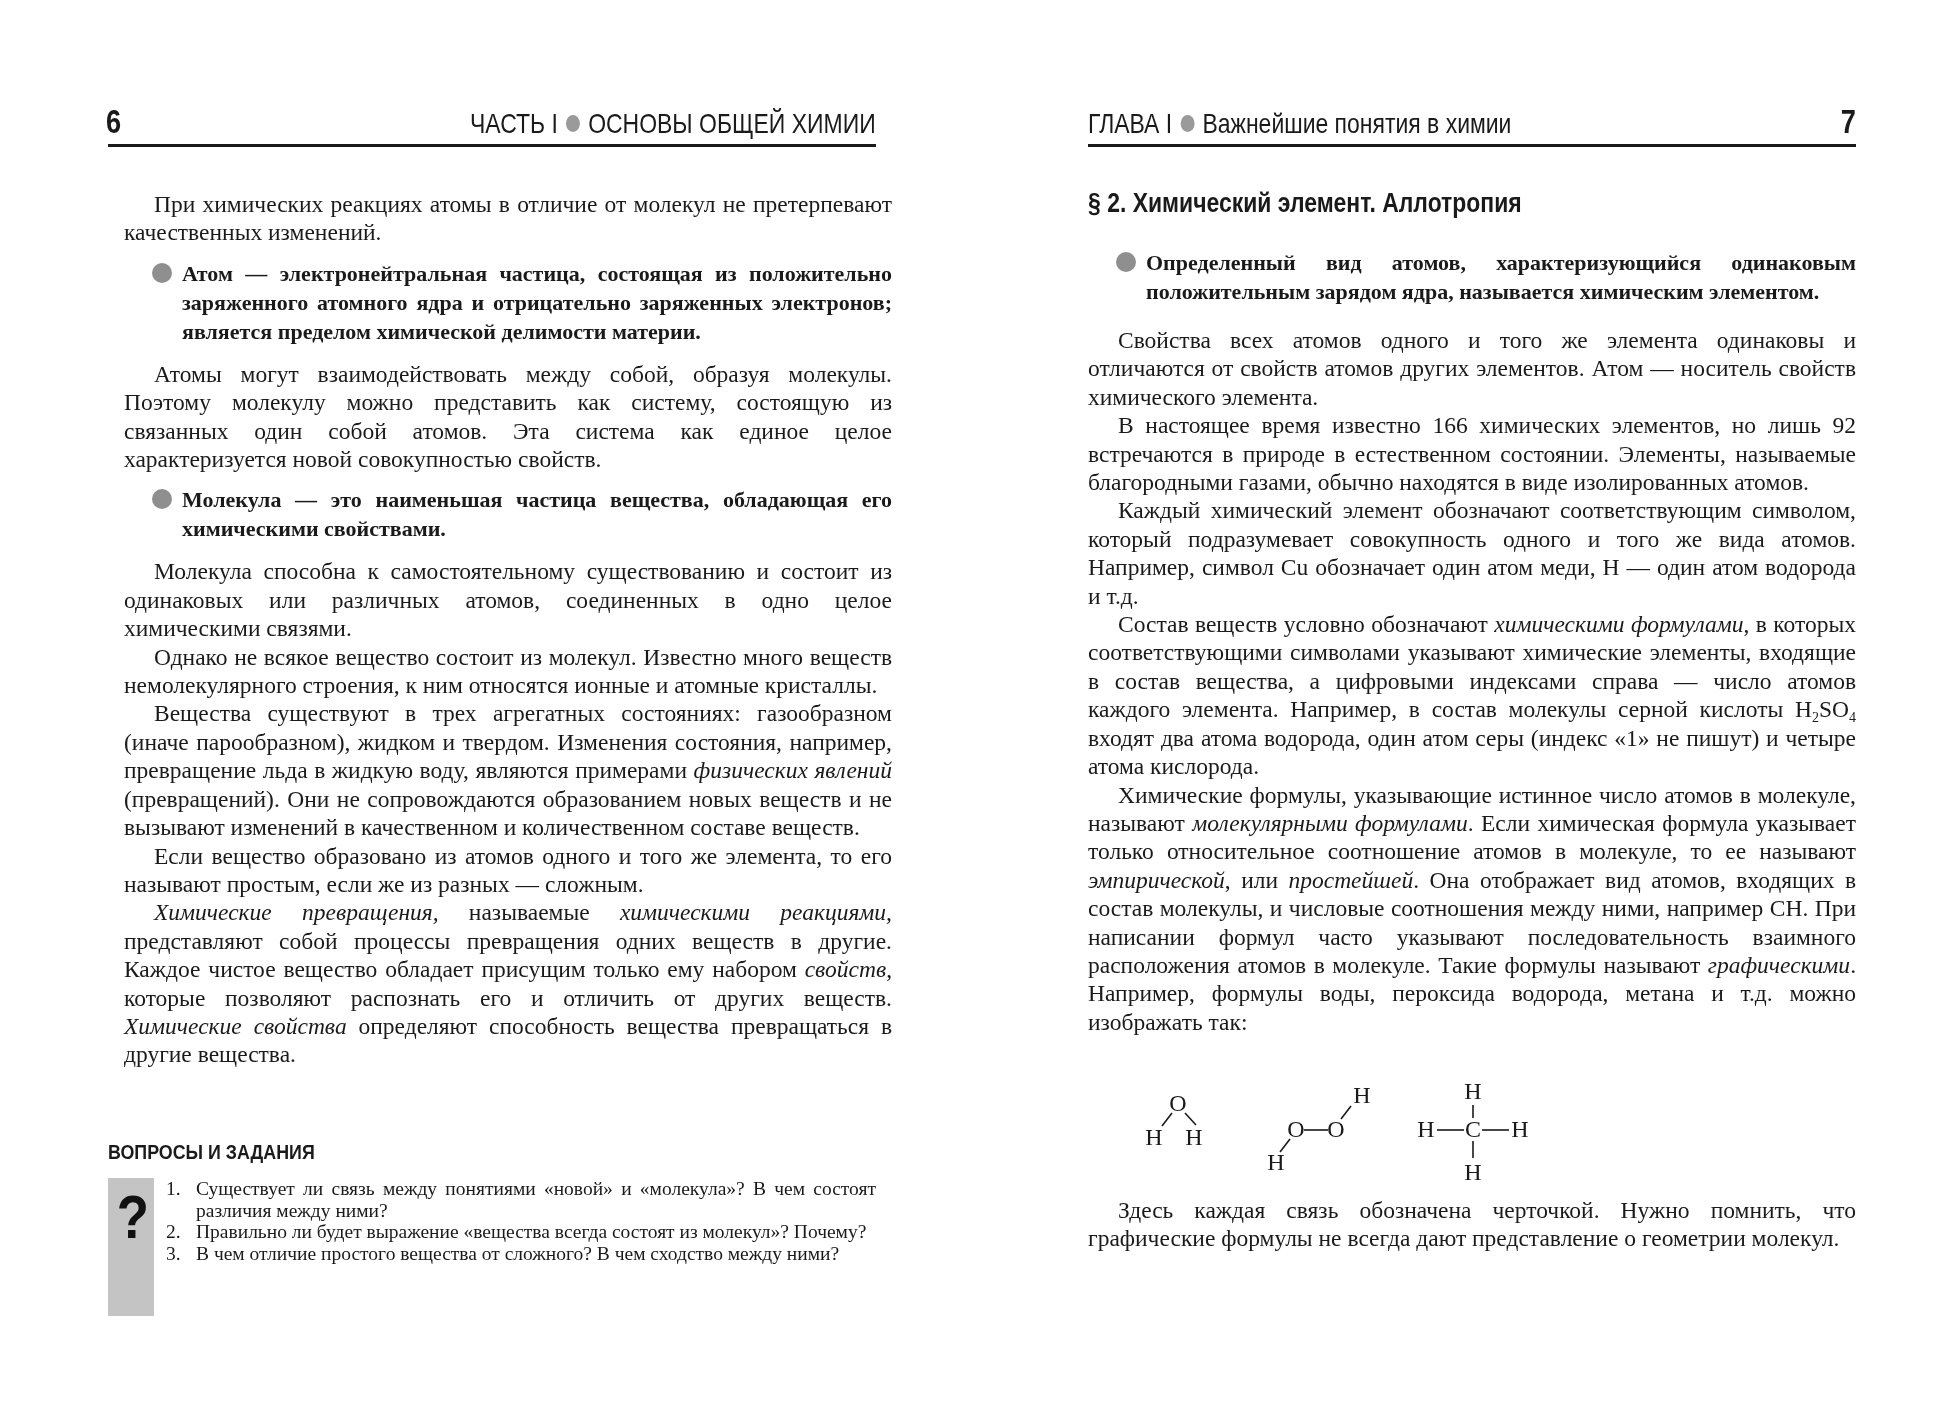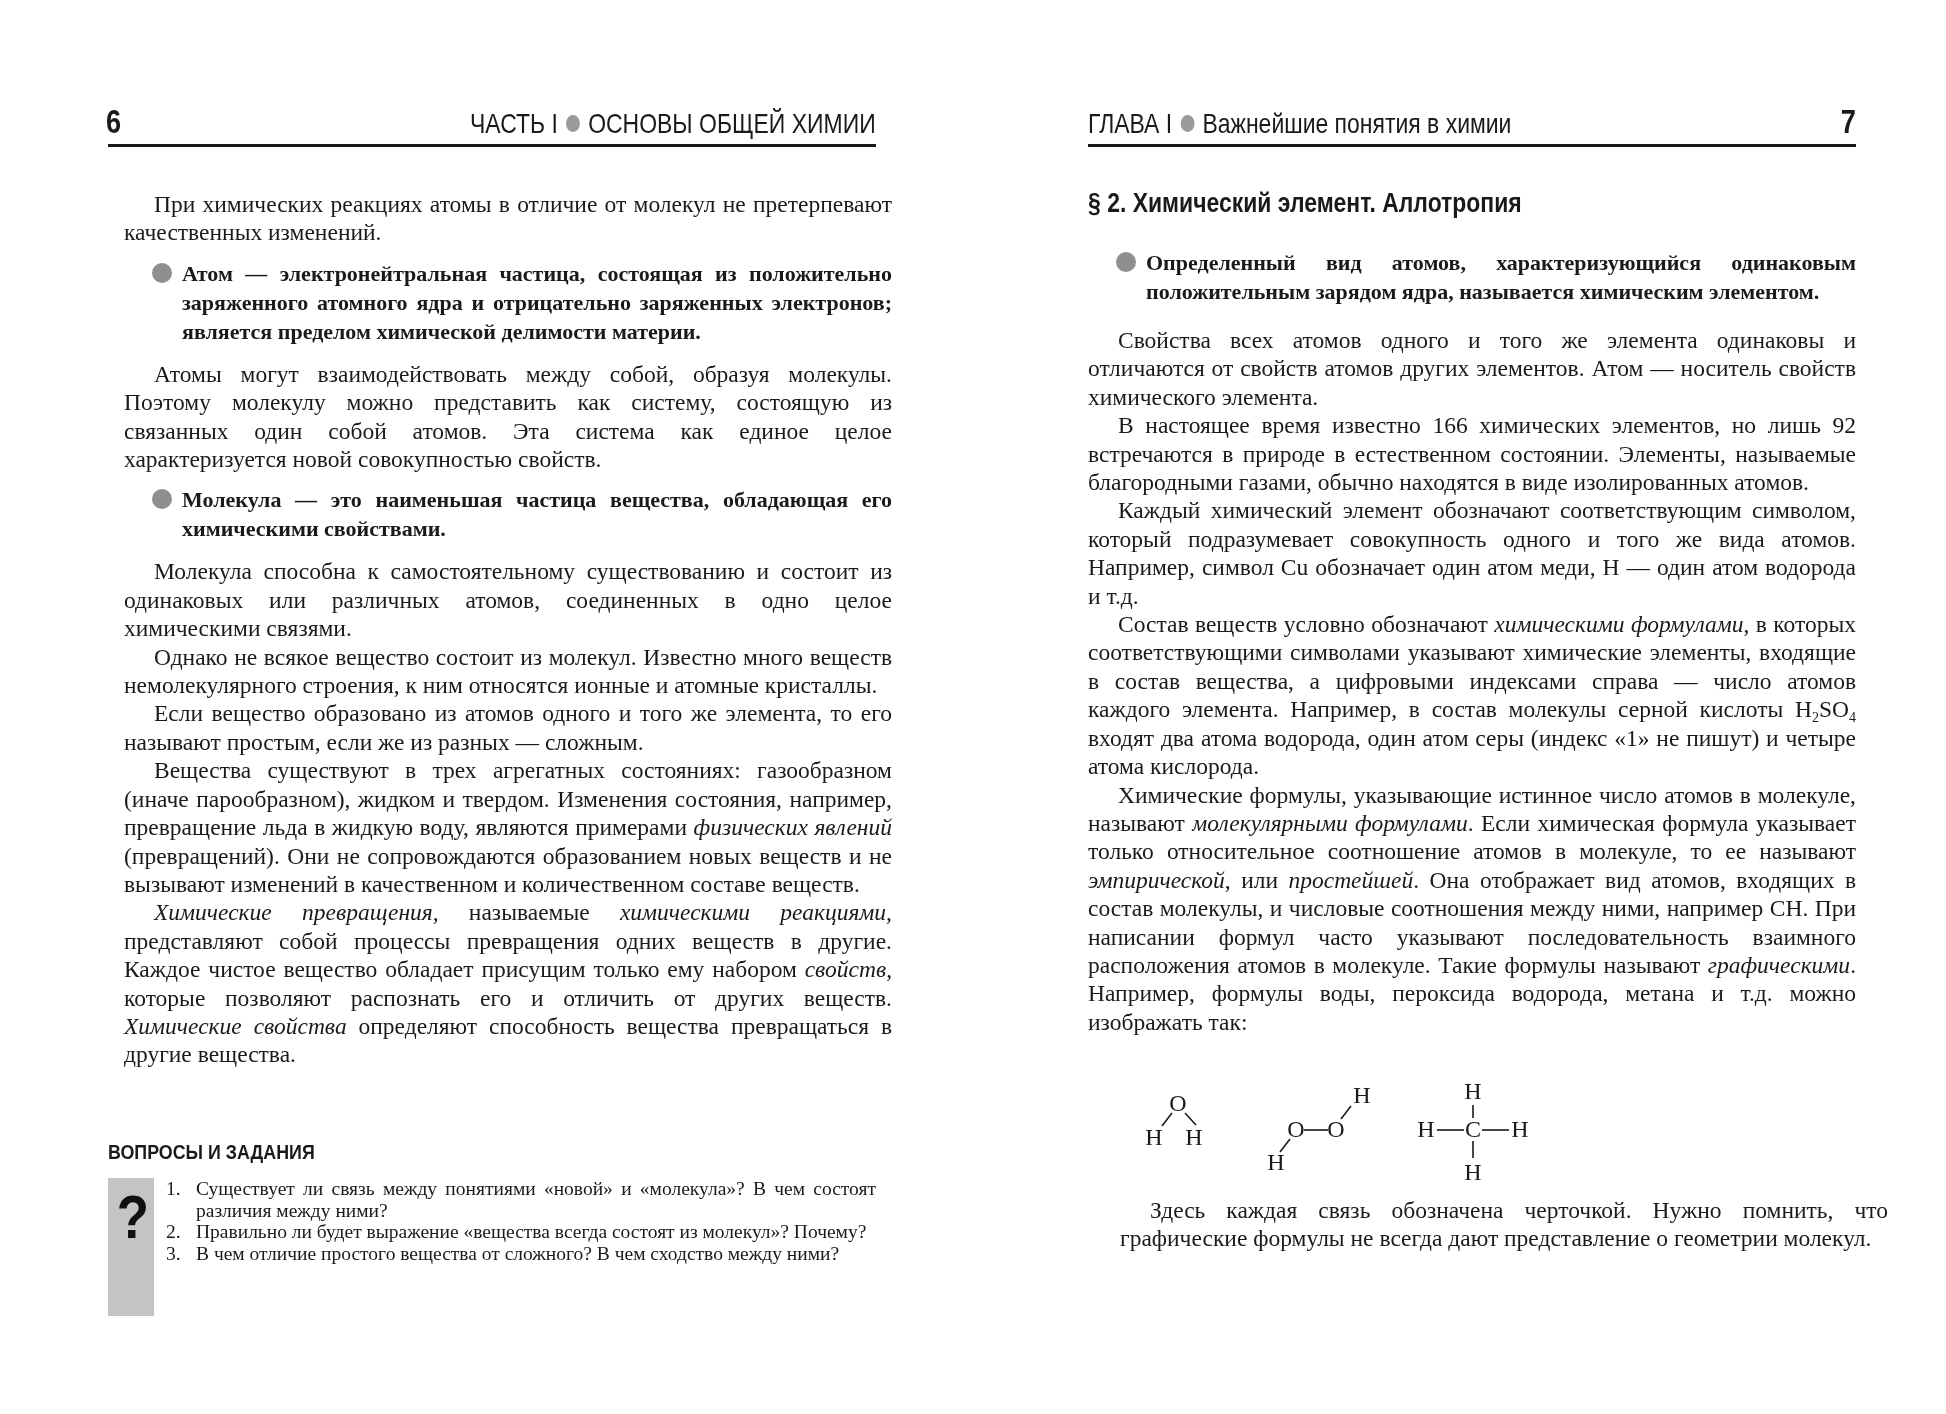--- a/index.html
+++ b/index.html
@@ -47,22 +47,22 @@
       <span class="bullet"></span>
       <span>Атом — электронейтральная частица, состоящая из положительно заряженного атомного ядра и отрицательно заряженных электронов; является пределом химической делимости материи.</span>
     </div>
     <p>Атомы могут взаимодействовать между собой, образуя молекулы. Поэтому молекулу можно представить как систему, состоящую из связанных один собой атомов. Эта система как единое целое характеризуется новой совокупностью свойств.</p>
     <div class="defn">
       <span class="bullet"></span>
       <span>Молекула — это наименьшая частица вещества, обладающая его химическими свойствами.</span>
     </div>
     <p>Молекула способна к самостоятельному существованию и состоит из одинаковых или различных атомов, соединенных в одно целое химическими связями.</p>
     <p>Однако не всякое вещество состоит из молекул. Известно много веществ немолекулярного строения, к ним относятся ионные и атомные кристаллы.</p>
+    <p><span>Вещества существуют в трех агрегатных состояниях: газообразном (иначе парообразном), жидком и твердом. Изменения состояния, например, превращение льда в жидкую воду, являются примерами </span><i>физических явлений</i><span> (превращений). Они не сопровождаются образованием новых веществ и не вызывают изменений в качественном и количественном составе веществ.</span></p>
     <p>Если вещество образовано из атомов одного и того же элемента, то его называют простым, если же из разных — сложным.</p>
-    <p><span>Вещества существуют в трех агрегатных состояниях: газообразном (иначе парообразном), жидком и твердом. Изменения состояния, например, превращение льда в жидкую воду, являются примерами </span><i>физических явлений</i><span> (превращений). Они не сопровождаются образованием новых веществ и не вызывают изменений в качественном и количественном составе веществ.</span></p>
     <p><i>Химические превращения,</i><span> называемые </span><i>химическими реакциями,</i><span> представляют собой процессы превращения одних веществ в другие. Каждое чистое вещество обладает присущим только ему набором </span><i>свойств</i><span>, которые позволяют распознать его и отличить от других веществ. </span><i>Химические свойства</i><span> определяют способность вещества превращаться в другие вещества.</span></p>
   </div>
 
   <div style="position:absolute; top:1140px; left:0;">
     <h3 class="questions-title">ВОПРОСЫ И ЗАДАНИЯ</h3>
   </div>
   <div class="qbox" style="top:1178px; height:138px;">
     <span class="qmark" style="top:8px;">?</span>
   </div>
   <ol class="qlist" style="top:1178px;">
@@ -122,16 +122,16 @@
         <text x="432" y="61" text-anchor="middle">H</text>
         <text x="385" y="104" text-anchor="middle">H</text>
         <line x1="385" y1="29" x2="385" y2="42" stroke="#1a1a1a" stroke-width="1.6"></line>
         <line x1="349" y1="54" x2="376" y2="54" stroke="#1a1a1a" stroke-width="1.6"></line>
         <line x1="394" y1="54" x2="421" y2="54" stroke="#1a1a1a" stroke-width="1.6"></line>
         <line x1="385" y1="65" x2="385" y2="82" stroke="#1a1a1a" stroke-width="1.6"></line>
       </g>
     </svg>
   </div>
 
-  <div class="body" style="top:1196px;margin-left:32px;">
+  <div class="body" style="top:1196px;">
     <p>Здесь каждая связь обозначена черточкой. Нужно помнить, что графические формулы не всегда дают представление о геометрии молекул.</p>
   </div>
 </div>
 
 </body></html>

